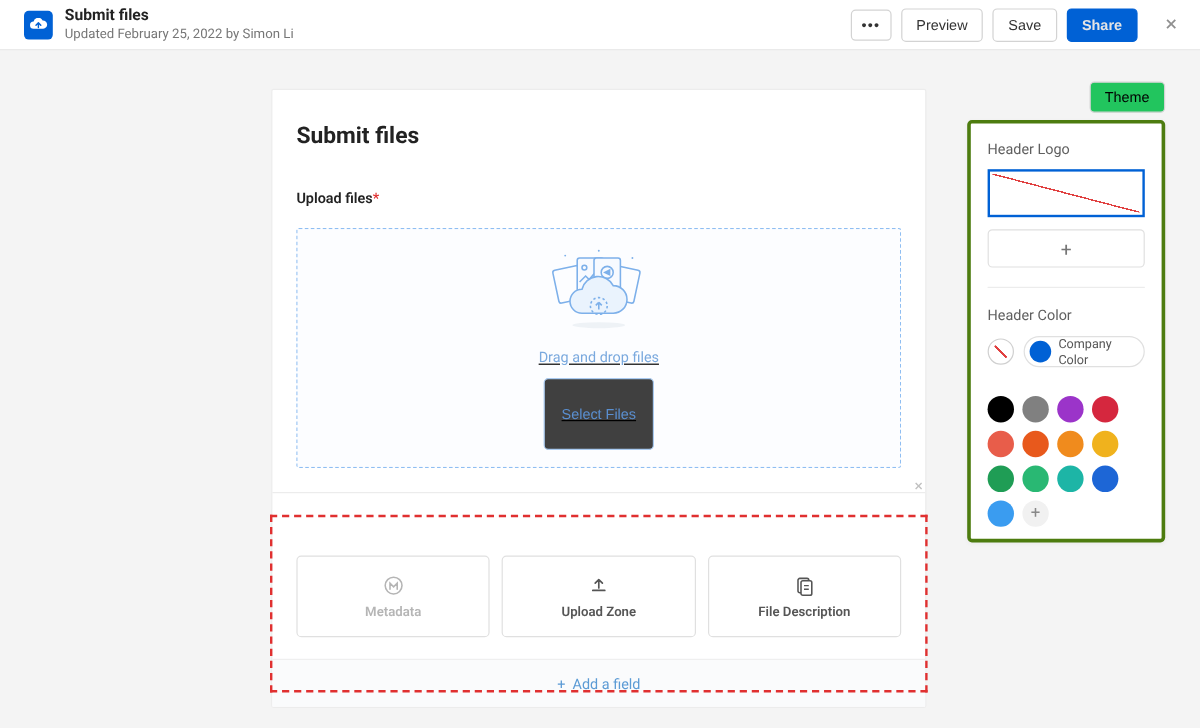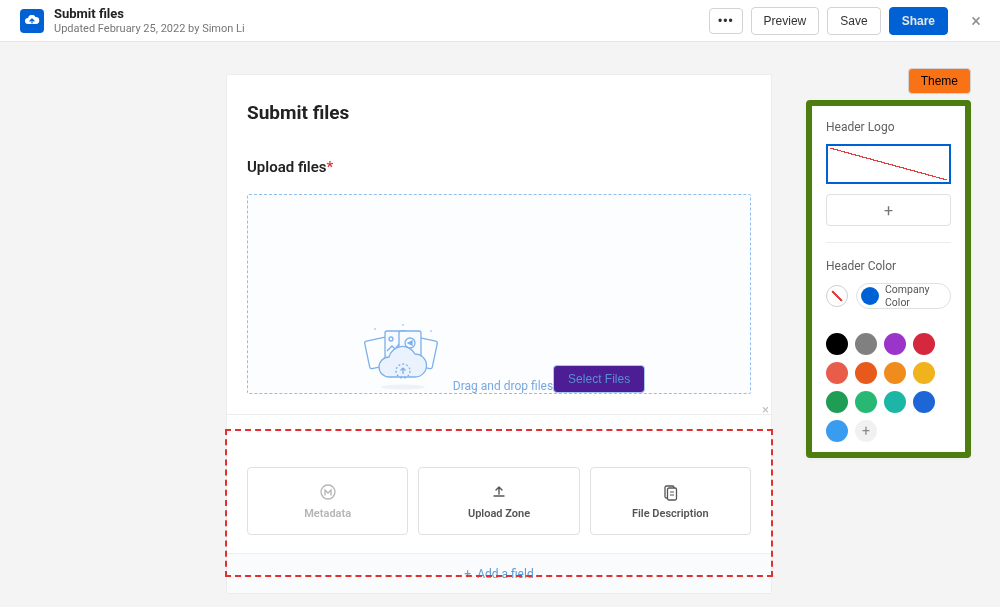--- a/index.html
+++ b/index.html
@@ -54,41 +54,42 @@
       position: absolute;
       left: 226px; top: 32px;
       width: 546px;
       background: #fff;
       border: 1px solid #ececec;
       border-radius: 2px;
       padding: 26px 20px 0 20px;
     }
     .form-title { font-size: 19px; font-weight: 700; color: #222; }
     .form-desc { font-size: 12px; color: #909090; margin-top: 10px; }
-    .field-label { font-size: 15px; font-weight: 600; color: #222; margin-top: 34px; }
+    .field-label { font-size: 12px; font-weight: 600; color: #222; margin-top: 34px; }
     .required { color: #e03030; }
     .dropzone {
       margin-top: 18px;
       border: 1px dashed #8fbef2;
       border-radius: 2px;
       height: 200px;
-      display: flex; flex-direction: row; align-items: flex-end; justify-content: center;
+      display: flex; flex-direction: column; align-items: center; justify-content: center;
       background: #fcfdff;
+      text-decoration: underline;
     }
     .drop-illustration {
       width: 100px; height: 72px;
       position: relative;
     }
     .drop-text { font-size: 12px; color: #7aa9de; margin-top: 14px; }
     .select-btn {
       margin-top: 10px;
       border: 1px solid #a9caf0;
-      background: #4c1d95;
-      border-radius: 4px;
-      padding: 6px 14px;
+      background: #404040;
+      border-radius: 4px;
+      padding: 22px 14px;
       font-size: 12px;
       color: #5a8fd0;
       cursor: pointer;
     }
     
     .fields-row {
       display: flex; gap: 10px;
       margin-top: 36px;
     }
     .field-card {
@@ -123,32 +124,32 @@
       background: #fafbfc;
       height: 40px;
       display: flex; align-items: center; justify-content: center;
       font-size: 12px; color: #5b9bd5; cursor: pointer; gap: 6px;
     }
     
     .theme-btn {
       position: absolute;
       right: 29px; top: 26px;
       border: 1px solid #d3d3d3;
-      background: #f97316;
+      background: #22c55e;
       border-radius: 4px;
       padding: 5px 12px;
       font-size: 12px;
       cursor: pointer;
     }
     .side-panel {
       position: absolute;
       right: 29px; top: 58px;
       width: 165px;
       background: #fff;
-      border: 6px solid #4d7c0f;
+      border: 3px solid #4d7c0f;
       border-radius: 4px;
       padding: 14px 14px 10px 14px;
       box-shadow: 0 1px 4px rgba(0,0,0,0.04);
     }
     .sp-label { font-size: 12px; color: #606060; margin-bottom: 10px; }
     .logo-preview {
       width: 100%; height: 40px;
       border: 2px solid #0061d5;
       position: relative;
       margin-bottom: 10px;

